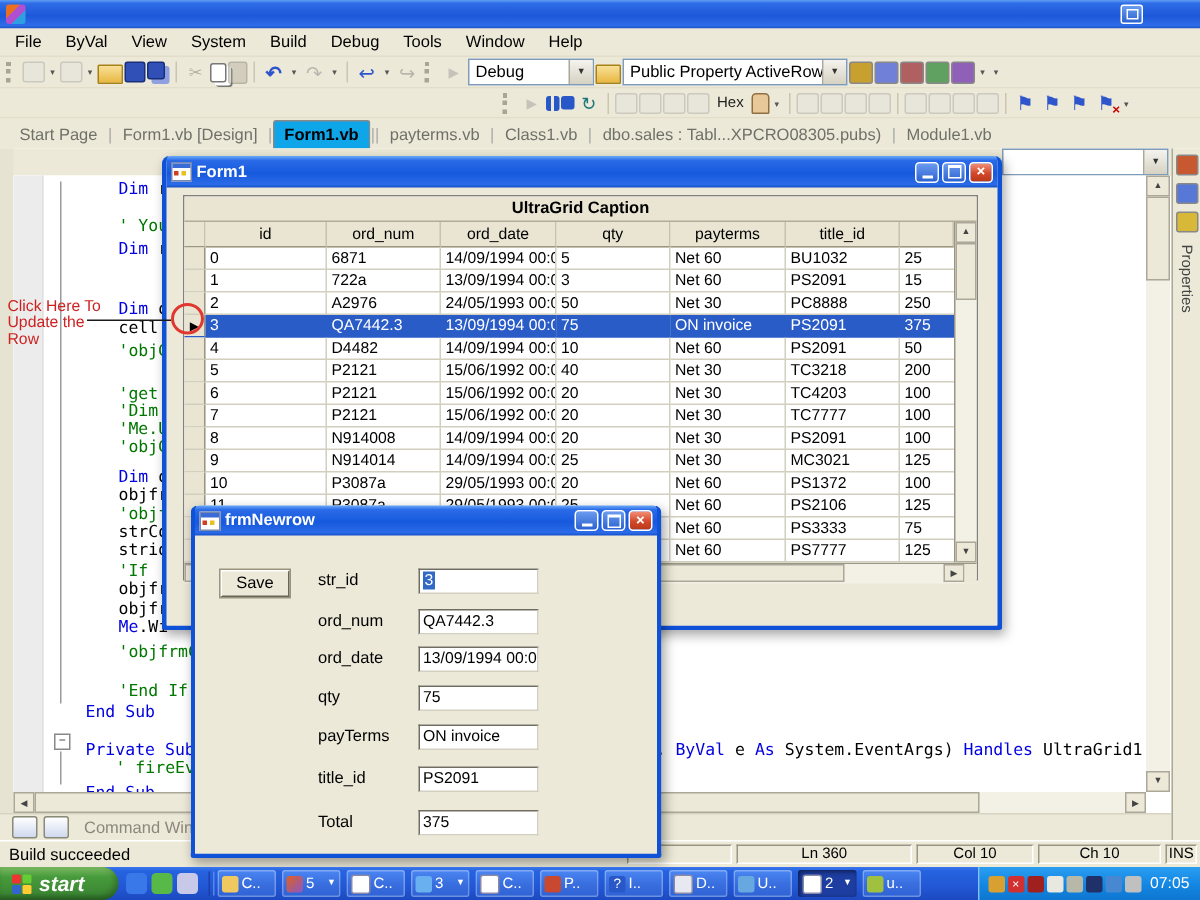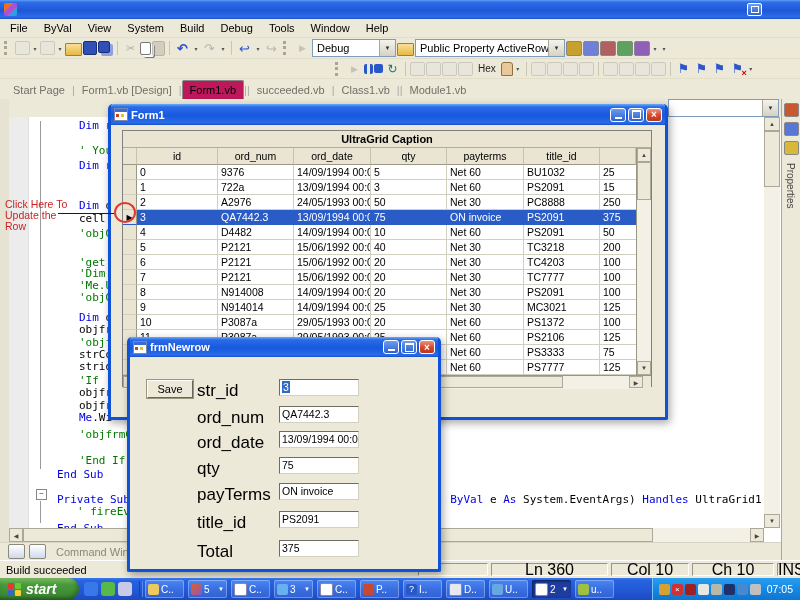--- a/index.html
+++ b/index.html
@@ -56,21 +56,21 @@
   .combo .combo-text{white-space:nowrap;overflow:hidden;flex:1}
   .combo .arr{margin-left:auto;width:15px;height:100%;background:linear-gradient(#f4f3ee,#d6d2c2);
     border-left:1px solid #aca899;display:flex;align-items:center;justify-content:center;font-size:6px;color:#333;flex:none}
   .w-debug{width:84px}
   .w-member{width:150px}
 
   
   #tabstrip{position:absolute;left:0;top:79px;width:800px;height:20px;display:flex;align-items:flex-end;
     padding-left:6px;background:#ece9d8;box-sizing:border-box}
   .tab{padding:3px 7px 3px;color:#707068;white-space:nowrap}
-  .tab.active{background:#be185d;border:1px solid #888;border-bottom:none;color:#000;font-weight:normal;border-radius:2px 2px 0 0}
+  .tab.active{background:#0ea5e9;border:1px solid #888;border-bottom:none;color:#000;font-weight:bold;border-radius:2px 2px 0 0}
   .tabsep{color:#aaa;padding-bottom:3px}
   #tabstrip .spring{flex:1}
 
   
   #main{position:absolute;left:0;top:99px;width:800px;height:461px;background:#fff}
   #navstrip{position:absolute;left:0;top:0;width:781px;height:18px;background:#ece9d8}
   #leftstrip{position:absolute;left:0;top:0;width:9px;height:461px;background:#e7e3d2}
   #editorbg{position:absolute;left:9px;top:18px;width:755px;height:411px;background:#fff}
   #bpmargin{position:absolute;left:9px;top:18px;width:19px;height:411px;background:#ececec;border-right:1px solid #e0e0e0}
   .vline{position:absolute;width:1px;background:#9a9a9a}
@@ -155,32 +155,32 @@
   #ghs .sbtn{width:14px;height:12px}
   #ghs .corner{width:8px;background:#ece9d8}
 
   
   #frmnew{left:127px;top:337px;width:314px;height:235px;z-index:20}
   #frmnew .xptitle{height:20px}
   #frmnew .client{position:relative;width:100%;height:209px}
   #savebtn{position:absolute;left:17px;top:23px;width:46px;height:18px;background:#ece9d8;
     border:1px solid;border-color:#fff #6a675a #6a675a #fff;outline:1px solid #99957f;
     text-align:center;line-height:16px;box-sizing:border-box}
-  .fldlab{position:absolute;left:67px;font-size:17px}
+  .fldlab{position:absolute;left:82px;font-size:11px}
   .tbox{position:absolute;left:149px;width:80px;height:17px;background:#fff;border:1px solid;
     border-color:#6f6d60 #d4d0c0 #d4d0c0 #6f6d60;box-sizing:border-box;font-size:10.5px;
     line-height:15px;padding-left:2px;overflow:hidden;white-space:nowrap}
   .hl{background:#316ac5;color:#fff;padding:0 1px}
 
   
   #statusbar{position:absolute;left:0;top:560px;width:800px;height:18px;background:#ece9d8;
     border-top:1px solid #fff;box-sizing:border-box;z-index:1}
   #status-msg{position:absolute;left:6px;top:3px}
   .scell{position:absolute;top:2px;height:13px;border:1px solid;border-color:#9a9684 #fff #fff #9a9684;
-    text-align:center;line-height:12px;font-size:16px;box-sizing:border-box}
+    text-align:center;line-height:12px;font-size:10px;box-sizing:border-box}
 
   
   #taskbar{position:absolute;left:0;top:578px;width:800px;height:22px;z-index:40;
     background:linear-gradient(180deg,#3a77ee 0%,#2663e0 12%,#2257d4 60%,#1c49c0 100%);display:flex;align-items:center}
   #startbtn{width:79px;height:22px;border-radius:0 11px 11px 0;flex:none;display:flex;align-items:center;gap:4px;
     background:linear-gradient(180deg,#7bba62 0%,#479b3b 30%,#3c8834 80%,#2e7029 100%);
     box-shadow:inset -2px -2px 4px rgba(0,0,0,.25);padding-left:8px;box-sizing:border-box;
     color:#fff;font-weight:bold;font-style:italic;font-size:14px}
   #startflag{width:14px;height:13px;display:grid;grid-template-columns:6px 6px;grid-template-rows:6px 6px;gap:1px}
   #startflag i{border-radius:1px}
@@ -297,24 +297,25 @@
   </div>
 
 <div id="tabstrip">
     <div class="tab">Start Page</div>
     <span class="tabsep">|</span>
     <div class="tab">Form1.vb [Design]</div>
     <span class="tabsep">|</span>
     <div class="tab active">Form1.vb</div>
     <span class="tabsep">|</span>
     <span class="tabsep">|</span>
-    <div class="tab">succeeded.vb</div>
+    <div class="tab">payterms.vb</div>
     <span class="tabsep">|</span>
     <div class="tab">Class1.vb</div>
     <span class="tabsep">|</span>
+    <div class="tab">dbo.sales : Tabl...XPCRO08305.pubs)</div>
     <span class="tabsep">|</span>
     <div class="tab">Module1.vb</div>
     <div class="spring"></div>
     <div style="width: 22px;"></div>
   </div>
 
 <div id="main">
   <div id="navstrip"></div>
   <div class="combo abs" style="left:668px;top:0;width:111px">
     <span class="combo-text"></span>
@@ -411,21 +412,21 @@
               <div class="gc c3">ord_date</div>
               <div class="gc c4">qty</div>
               <div class="gc c5">payterms</div>
               <div class="gc c6">title_id</div>
               <div class="gc c7"></div>
             </div>
           <div id="gbody">
               <div class="grow">
                 <div class="gc c0"></div>
                 <div class="gc c1">0</div>
-                <div class="gc c2">9376</div>
+                <div class="gc c2">6871</div>
                 <div class="gc c3">14/09/1994 00:00:</div>
                 <div class="gc c4">5</div>
                 <div class="gc c5">Net 60</div>
                 <div class="gc c6">BU1032</div>
                 <div class="gc c7">25</div>
               </div>
               <div class="grow">
                 <div class="gc c0"></div>
                 <div class="gc c1">1</div>
                 <div class="gc c2">722a</div>

